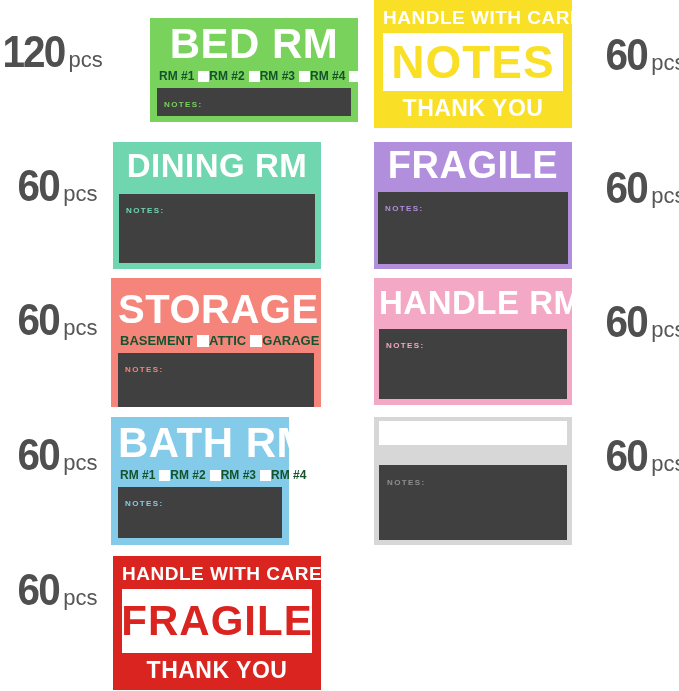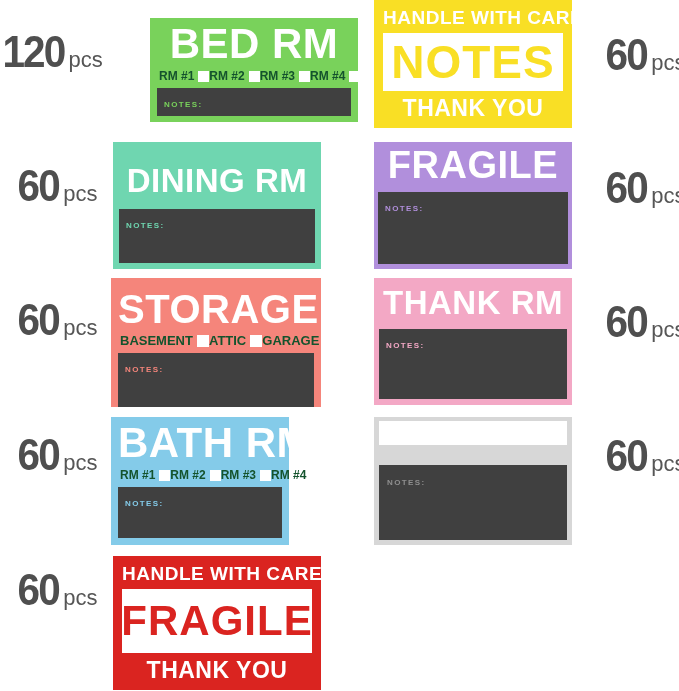--- a/index.html
+++ b/index.html
@@ -48,21 +48,21 @@
   .t-room4 .check-row{ font-size:12px; margin:3px 2px 5px; }
   .t-room4 .check-box{ width:11px; height:11px; }
 
   
   .t-storage{ padding:4px 7px 0; }
   .t-storage .label-title{ font-size:40px; margin-top:6px; }
   .t-storage .check-row{ font-size:13px; margin:3px 2px 5px; }
   .t-storage .check-box{ width:12px; height:12px; }
 
   
-  .t-room{ padding:16px 6px 6px; }
+  .t-room{ padding:1px 6px 6px; }
   .t-room .label-title{ margin:6px 0 10px; }
 
   
   .t-warn{ padding:5px 9px 4px; text-align:center; }
   .t-warn .warn-top{ font-weight:700; font-size:19px; letter-spacing:.5px; color:#fff; margin:2px 0 4px; white-space:nowrap; }
   .t-warn .warn-box{
     background:#ffffff; flex:1; display:flex; align-items:center; justify-content:center;
   }
   .t-warn .warn-word{ font-weight:800; color:var(--c); letter-spacing:1px; }
   .t-warn .warn-bottom{ font-weight:700; font-size:23px; letter-spacing:.5px; color:#fff; margin:4px 0 2px; }
@@ -178,21 +178,21 @@
           <span>GARAGE</span>
           <span class="check-box"></span>
         </span>
     </div>
     <div class="notes">
       <span class="notes-label">NOTES:</span>
     </div>
   </div>
 
   <div class="label t-room" style="left: 374px; top: 278px; width: 198px; height: 127px; padding: 2px 5px 6px; --c: #f3a8c5;">
-    <div class="label-title" style="font-size:33px; margin:6px 0 8px;">THANK RM</div>
+    <div class="label-title" style="font-size:33px; margin:6px 0 8px;">HANDLE RM</div>
     <div class="notes">
       <span class="notes-label">NOTES:</span>
     </div>
   </div>
 
   <div class="label t-room4" style="left: 111px; top: 417px; width: 178px; height: 128px; --c: #84cbe9;">
     <div class="label-title">BATH RM</div>
     <div class="check-row">
       <span class="check-item">
           <span>RM #1</span>

